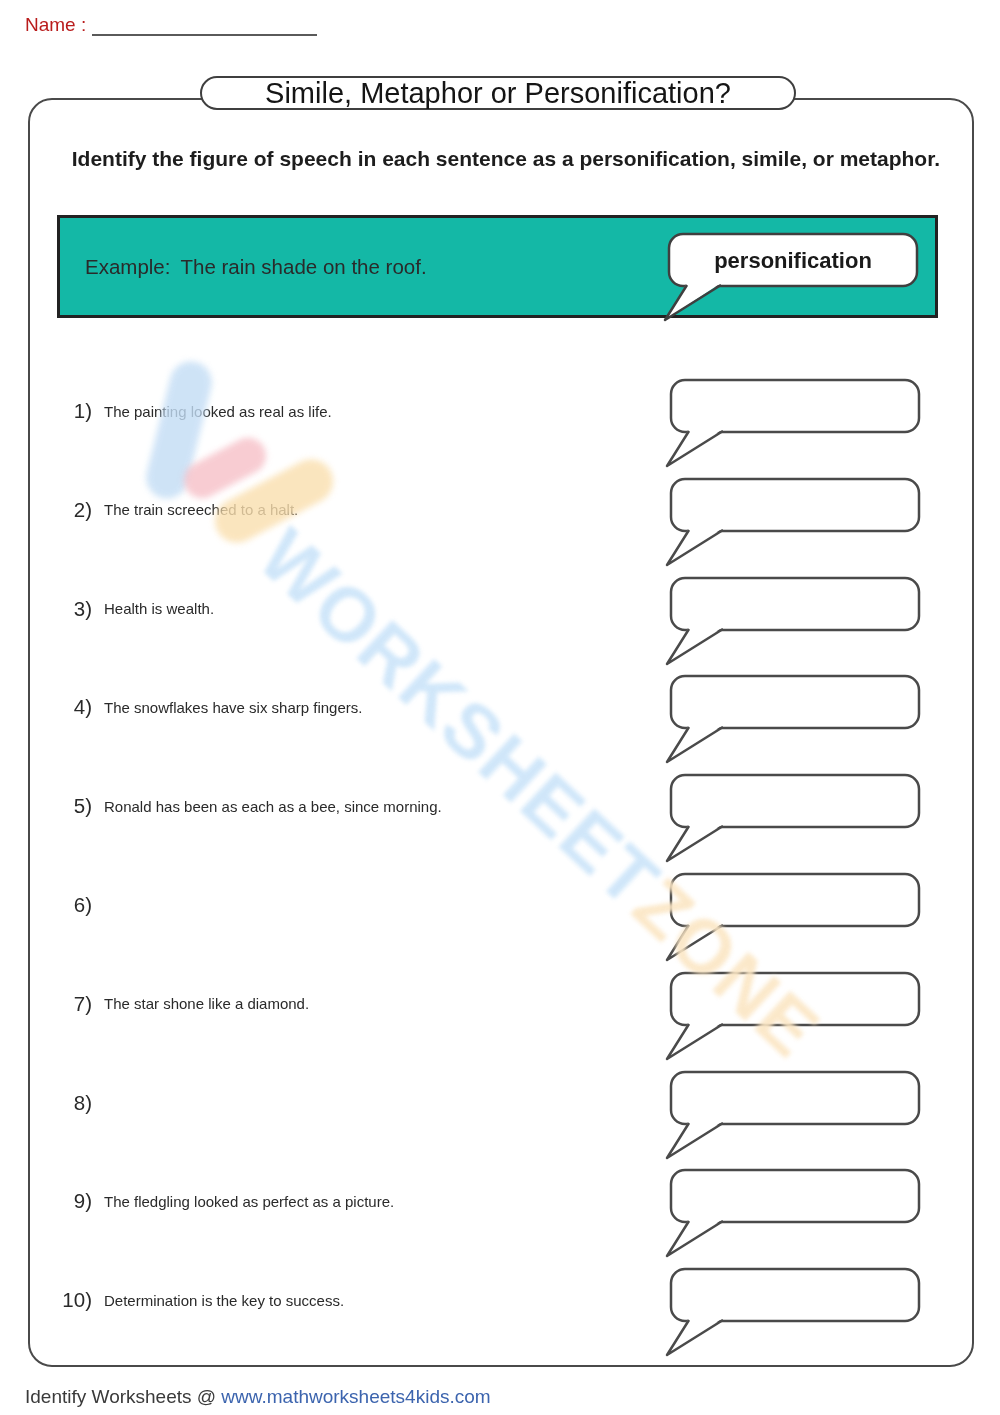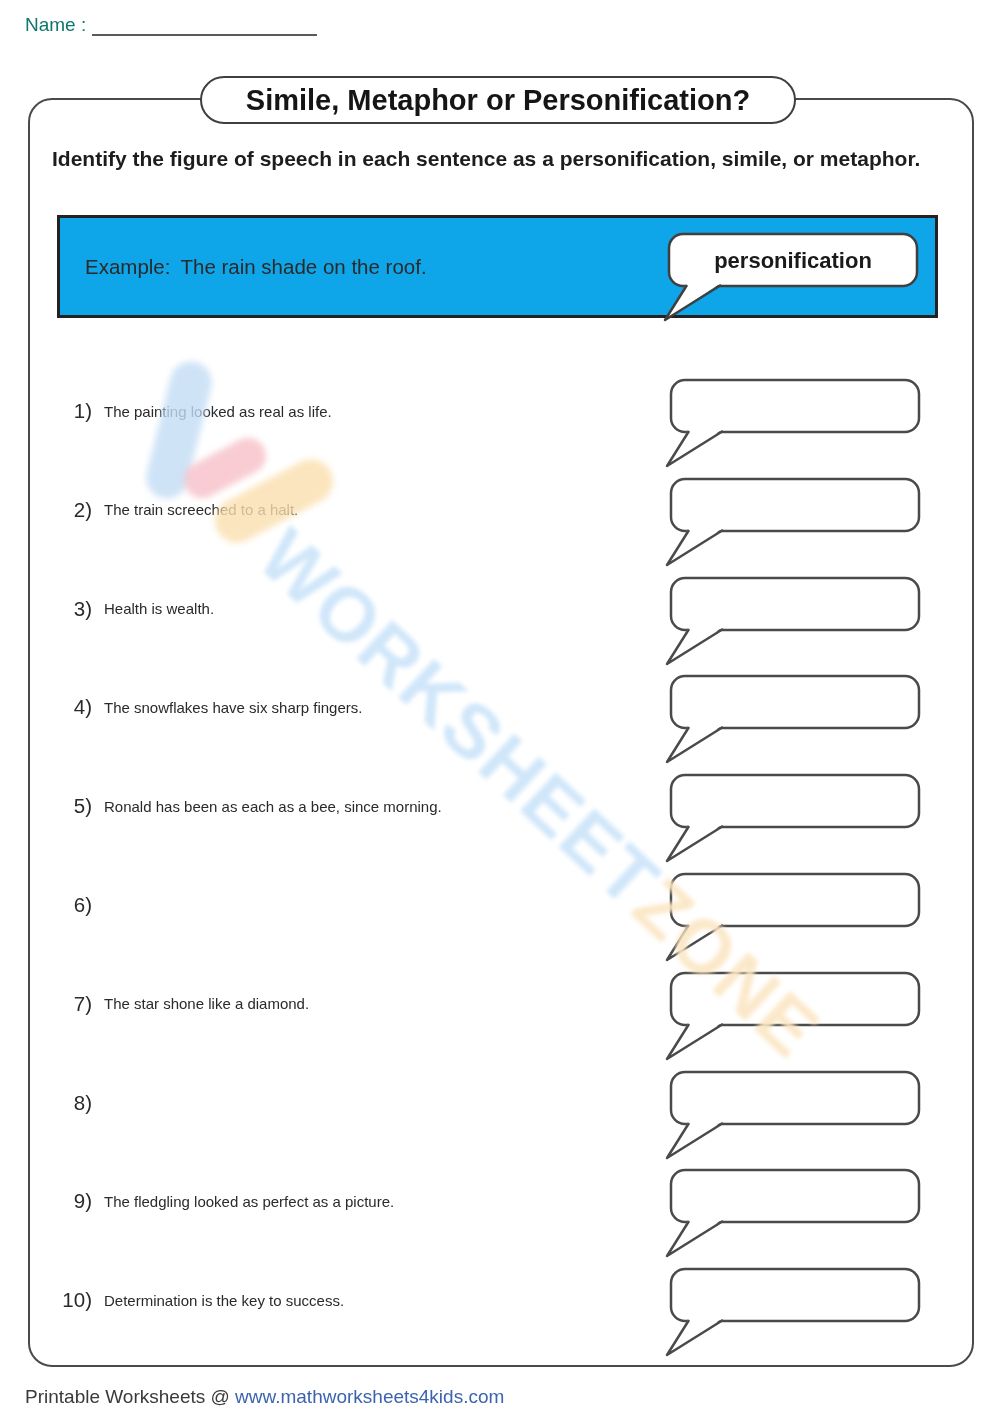--- a/index.html
+++ b/index.html
@@ -6,56 +6,57 @@
   html, body { background: #ffffff; }
   body {
     width: 1000px; height: 1415px;
     position: relative;
     font-family: "Liberation Sans", sans-serif;
     color: #2a2a2a;
     overflow: hidden;
   }
 
   
-  .name-row { position: absolute; left: 25px; top: 14px; font-size: 19px; color: #0f766e; }
+  .name-row { position: absolute; left: 25px; top: 14px; font-size: 19px; color: #b91c1c; }
   .name-line {
     display: inline-block; width: 225px; height: 22px;
     border-bottom: 2px solid #5a5a5a; margin-left: 6px; vertical-align: bottom;
   }
 
   
   .main-box {
     position: absolute; left: 28px; top: 98px;
     width: 946px; height: 1269px;
     border: 2.5px solid #4a4a4a; border-radius: 24px;
     background: transparent;
   }
 
   
   .title-pill {
     position: absolute; left: 200px; top: 76px;
-    width: 596px; height: 48px;
+    width: 596px; height: 34px;
     background: #ffffff; border: 2.5px solid #3f3f3f; border-radius: 24px;
     display: flex; align-items: center; justify-content: center;
-    font-size: 29px; font-weight: bold; color: #151515;
+    font-size: 29px; font-weight: normal; color: #151515;
     z-index: 3;
   }
 
   
   .instruction {
     position: absolute; left: 52px; top: 142px; width: 888px;
     font-size: 21px; font-weight: bold; color: #1d1d1d; line-height: 1.6;
     z-index: 2;
+    text-align: right;
   }
 
   
   .example-box {
     position: absolute; left: 57px; top: 215px;
     width: 881px; height: 103px;
-    border: 3.5px solid #222222; background: #0ea5e9;
+    border: 3.5px solid #222222; background: #14b8a6;
     z-index: 2;
   }
   .example-line {
     position: absolute; left: 25px; top: 0; height: 97px;
     display: flex; align-items: center;
     font-size: 20.5px; color: #2a2a2a;
   }
   .example-label { margin-right: 10px; }
   .example-bubble { position: absolute; left: 603px; top: 14px; }
 
@@ -219,21 +220,21 @@
     <span class="item-text">Determination is the key to success.</span>
     <svg class="bubble answer-bubble" width="256" height="92" viewBox="0 0 256 92">
       <rect x="6" y="2" width="248" height="52" rx="14" fill="#ffffff" stroke="#4a4a4a" stroke-width="2.5"></rect>
       <path d="M 24 51 L 2 88 L 58 51 Z" fill="#ffffff" stroke="none"></path>
       <path d="M 24 53 L 2 88 L 58 53" fill="none" stroke="#4a4a4a" stroke-width="2.5" stroke-linejoin="round"></path>
     </svg>
   </div>
 </div>
 
 <div class="footer">
-  <span>Printable Worksheets @ </span><a>www.mathworksheets4kids.com</a>
+  <span>Identify Worksheets @ </span><a>www.mathworksheets4kids.com</a>
 </div>
 
 <div class="watermark-layer">
   <div>
     <div class="logo-stroke logo-blue"></div>
     <div class="logo-stroke logo-red"></div>
     <div class="logo-stroke logo-yellow"></div>
   </div>
   <div class="watermark-text">
     <span class="wm-part1">WORKSHEET</span><span class="wm-part2">ZONE</span>

